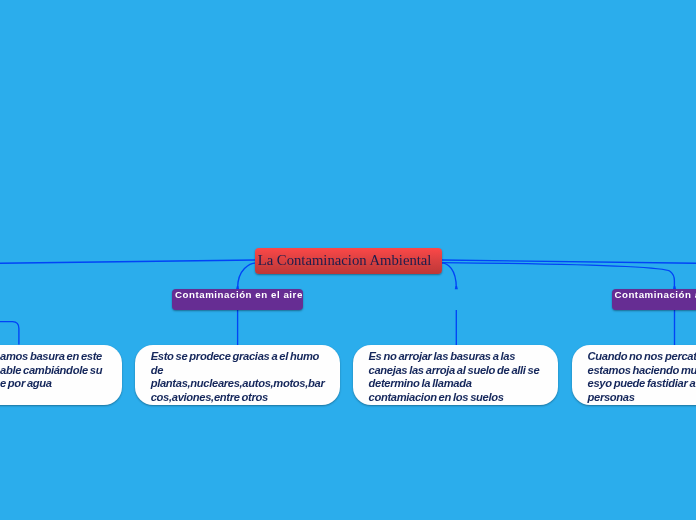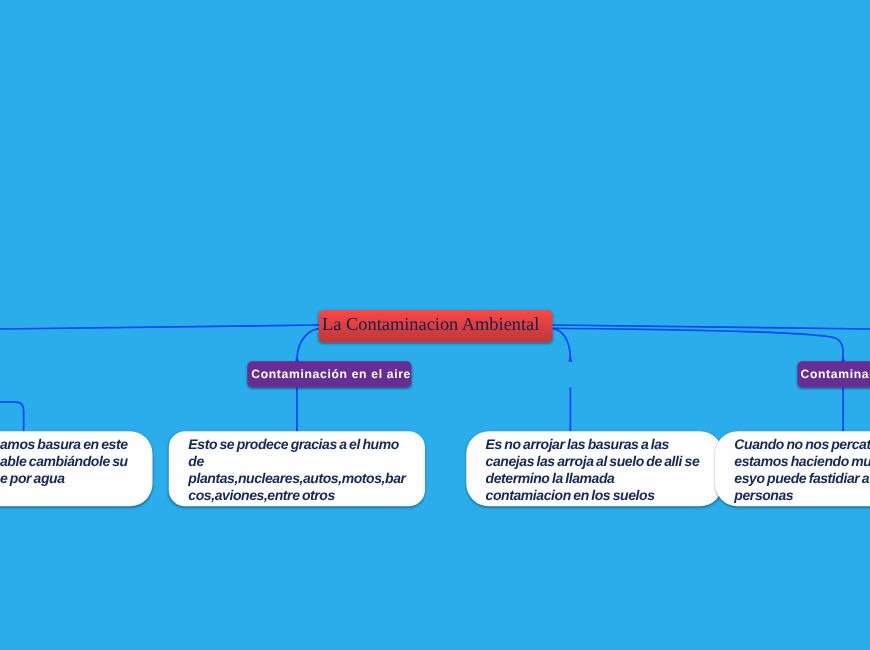--- a/index.html
+++ b/index.html
@@ -19,24 +19,23 @@
     display:flex;align-items:center;justify-content:flex-start;
     padding-left:2.4px;
     box-shadow:0 1px 2px rgba(0,0,0,.38);
     white-space:nowrap;
   }
   .branch.clipright{justify-content:flex-start;padding-left:2.6px;}
   .branch{
     background:#662D93;
     border-radius:4px;
     color:#fff;font-weight:bold;font-size:9.7px;letter-spacing:.55px;
-    display:flex;align-items:center;justify-content:center;
+    display:flex;align-items:flex-start;justify-content:center;
     white-space:nowrap;padding-left:3px;
     box-shadow:0 1px 2px rgba(0,0,0,.38);
-    margin-left:26px;
   }
   .leaf{
     background:#FEFEFE;border-radius:18px;
     color:#15275b;font-weight:bold;
     font-size:11.2px;letter-spacing:-0.33px;word-spacing:-0.8px;line-height:13.6px;
     box-sizing:border-box;
     box-shadow:0 1px 2px rgba(0,0,0,.33);
     overflow:hidden;
     padding:5px 0 0 15.7px;
   }
@@ -75,27 +74,27 @@
   </div>
   <div class="node branch clipright" style="left:611.8px;top:289.2px;width:125.4px;height:20.6px;">
     <span>Contaminación a</span>
   </div>
 
   <div class="node leaf clipleft" style="left:-84px;top:345.3px;width:205.5px;height:59.3px;">
     <span class="txt">amos basura en este
 able cambiándole su
 e por agua</span>
   </div>
-  <div class="node leaf" style="left:135px;top:345.3px;width:205.4px;height:59.3px;border-radius:13px;">
+  <div class="node leaf" style="left:135px;top:345.3px;width:205.4px;height:59.3px;">
     <span class="txt">Esto se prodece gracias a el humo
 de
 plantas,nucleares,autos,motos,bar
 cos,aviones,entre otros</span>
   </div>
-  <div class="node leaf" style="left:352.8px;top:345.3px;width:205.5px;height:59.3px;margin-left:20px;">
+  <div class="node leaf" style="left:352.8px;top:345.3px;width:205.5px;height:59.3px;">
     <span class="txt">Es no arrojar las basuras a las
 canejas las arroja al suelo de alli se
 determino la llamada
 contamiacion en los suelos</span>
   </div>
   <div class="node leaf" style="left:571.8px;top:345.3px;width:205.5px;height:59.3px;">
     <span class="txt">Cuando no nos percat
 estamos haciendo mu
 esyo puede fastidiar a
 personas</span>

